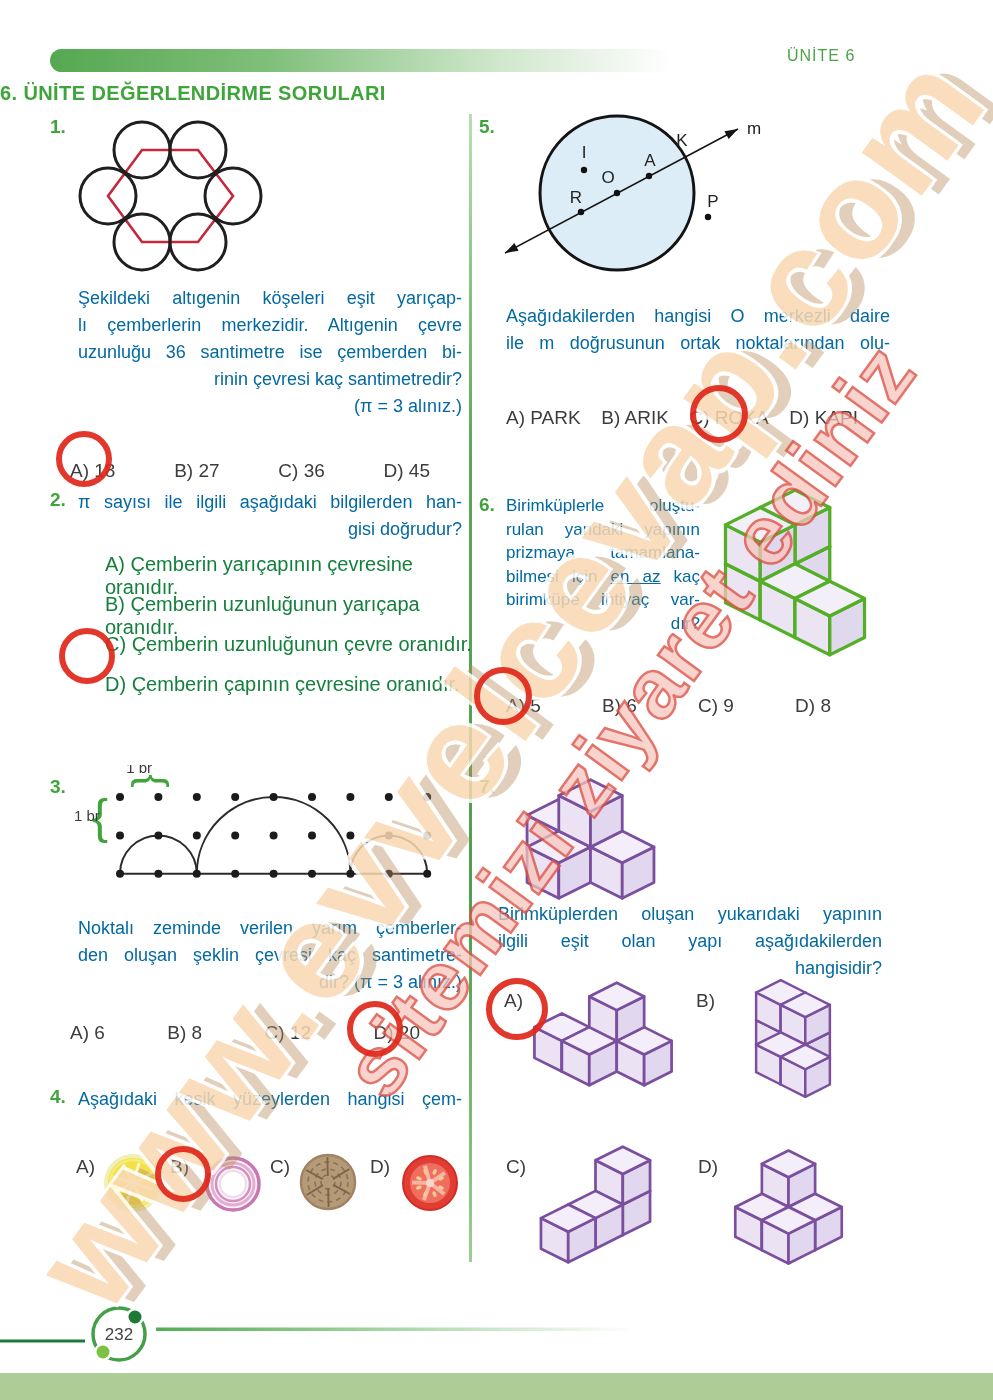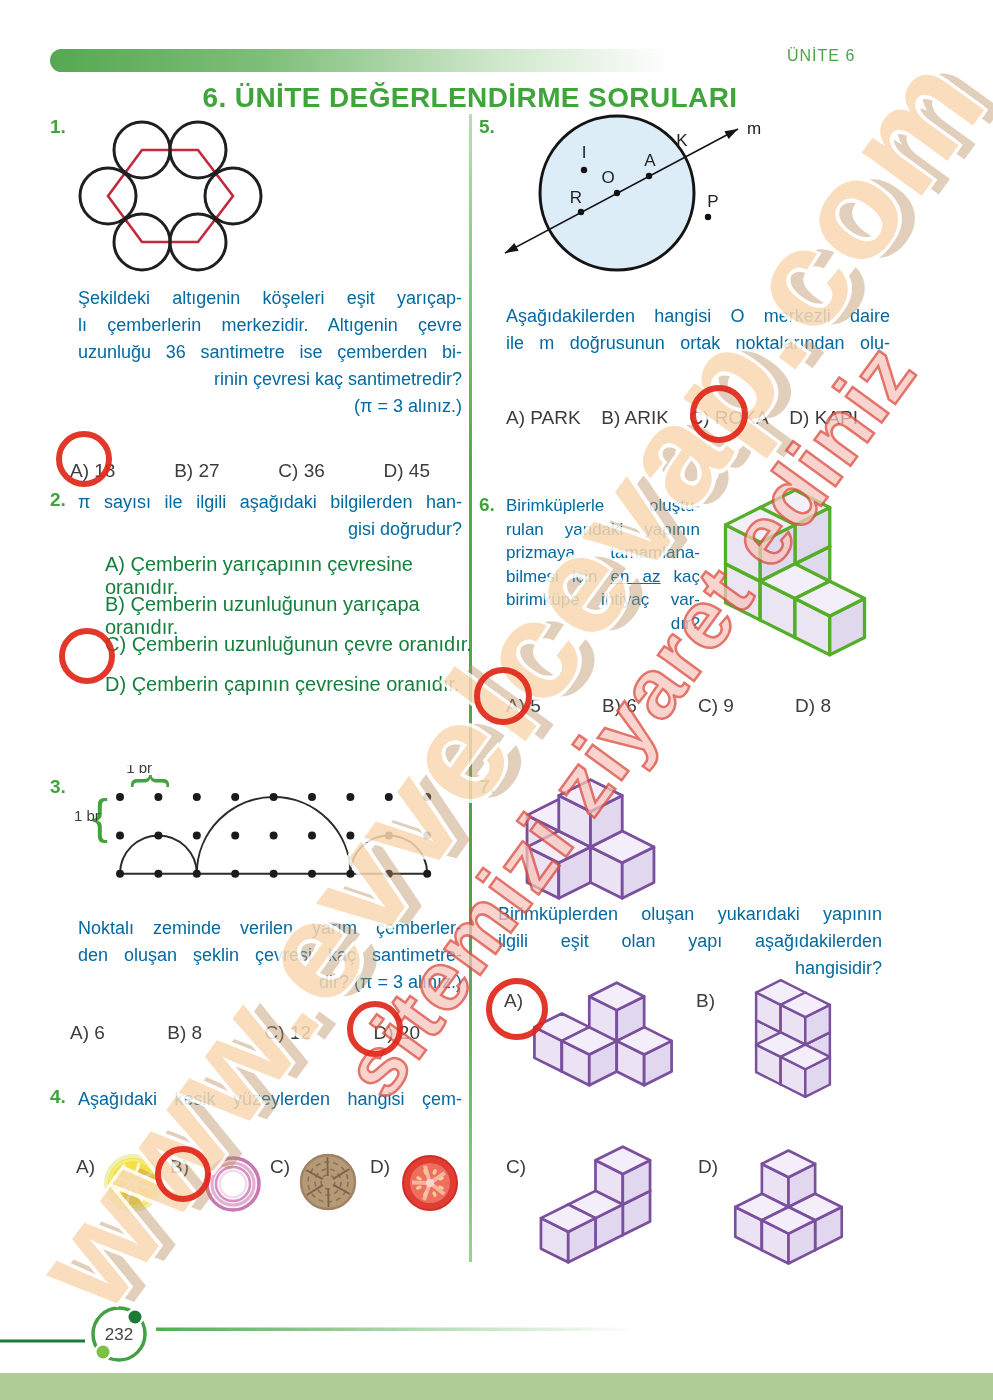--- a/index.html
+++ b/index.html
@@ -2,21 +2,21 @@
 <html><head>
 <meta charset="utf-8">
 <style>
   html,body{margin:0;padding:0;background:#ffffff;}
   body{width:993px;height:1400px;position:relative;overflow:hidden;
        font-family:"Liberation Sans", sans-serif;color:#3c3c3c;}
   .abs{position:absolute;}
   .top-bar{left:50px;top:49px;width:622px;height:23px;border-radius:12px;
     background:linear-gradient(90deg,#55a851 0%,#7fbf7a 35%,#cfe7cb 72%,#ffffff 100%);}
   .unit-label{left:787px;top:47px;width:130px;font-size:16px;color:#4ea24a;letter-spacing:1px;}
-  .page-title{left:0;top:82px;width:940px;text-align:center;font-size:28px;font-weight:bold;
+  .page-title{left:0;top:82px;width:940px;font-size:20px;font-weight:bold;
     color:#3fa43a;letter-spacing:.4px;}
   .divider{left:469px;top:114px;width:3px;height:1148px;
     background:linear-gradient(180deg,#b9dfb2 0%,#57a757 30%,#4f9f4f 70%,#9ccf93 100%);}
   .qnum{font-size:19px;font-weight:bold;color:#3fa43a;}
   .qtext{font-size:18px;line-height:27px;color:#0369a1;}
   .qtext div{text-align:justify;text-align-last:justify;}
   .qtext div.nj{text-align:right;text-align-last:auto;}
   .qtext.small{font-size:17px;line-height:23.5px;}
   .opts-row{display:flex;justify-content:space-between;font-size:19px;color:#3c3c3c;margin-top:14px;}
   .opts-col .opt{display:block;height:40px;font-size:20px;color:#15803d;margin-left:27px;}

